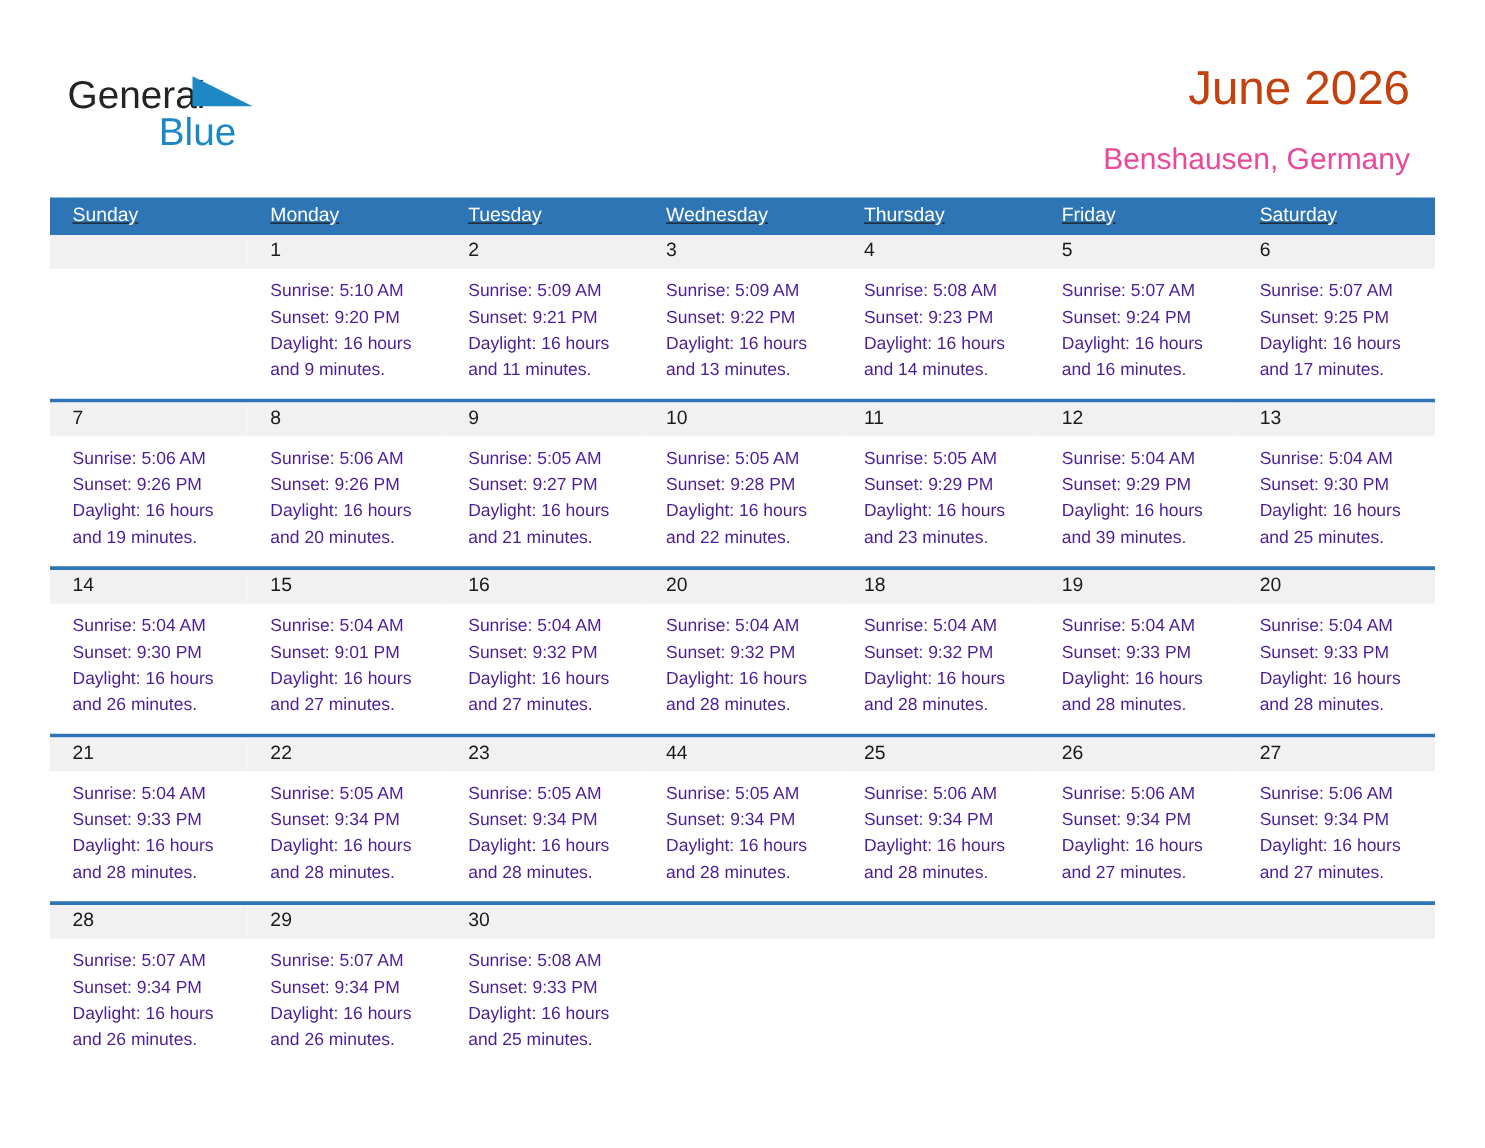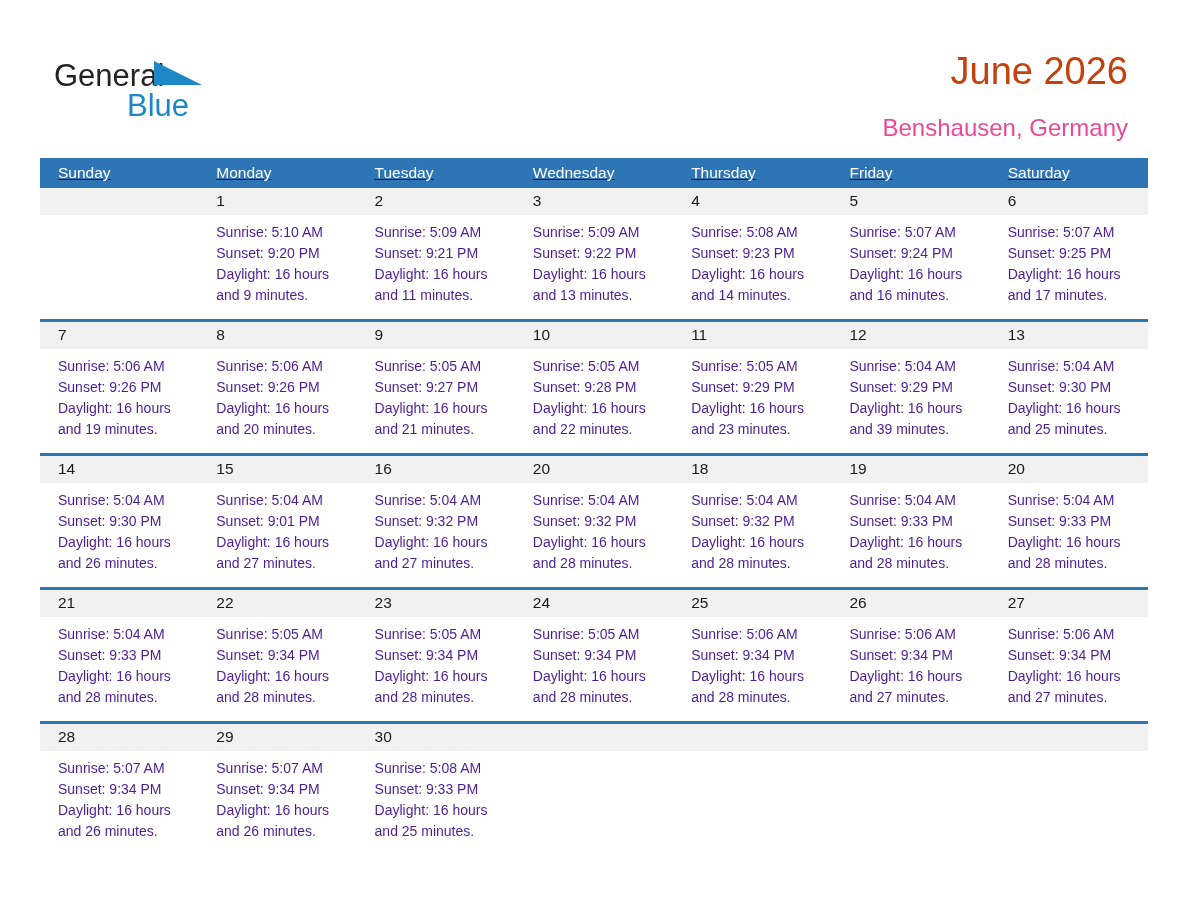--- a/index.html
+++ b/index.html
@@ -278,21 +278,21 @@
           <div class="day-cell">
             <div class="day-num-strip">23</div>
             <div class="day-body">
               <div>Sunrise: 5:05 AM</div>
               <div>Sunset: 9:34 PM</div>
               <div>Daylight: 16 hours</div>
               <div>and 28 minutes.</div>
             </div>
           </div>
           <div class="day-cell">
-            <div class="day-num-strip">24</div>
+            <div class="day-num-strip">44</div>
             <div class="day-body">
               <div>Sunrise: 5:05 AM</div>
               <div>Sunset: 9:34 PM</div>
               <div>Daylight: 16 hours</div>
               <div>and 28 minutes.</div>
             </div>
           </div>
           <div class="day-cell">
             <div class="day-num-strip">25</div>
             <div class="day-body">

